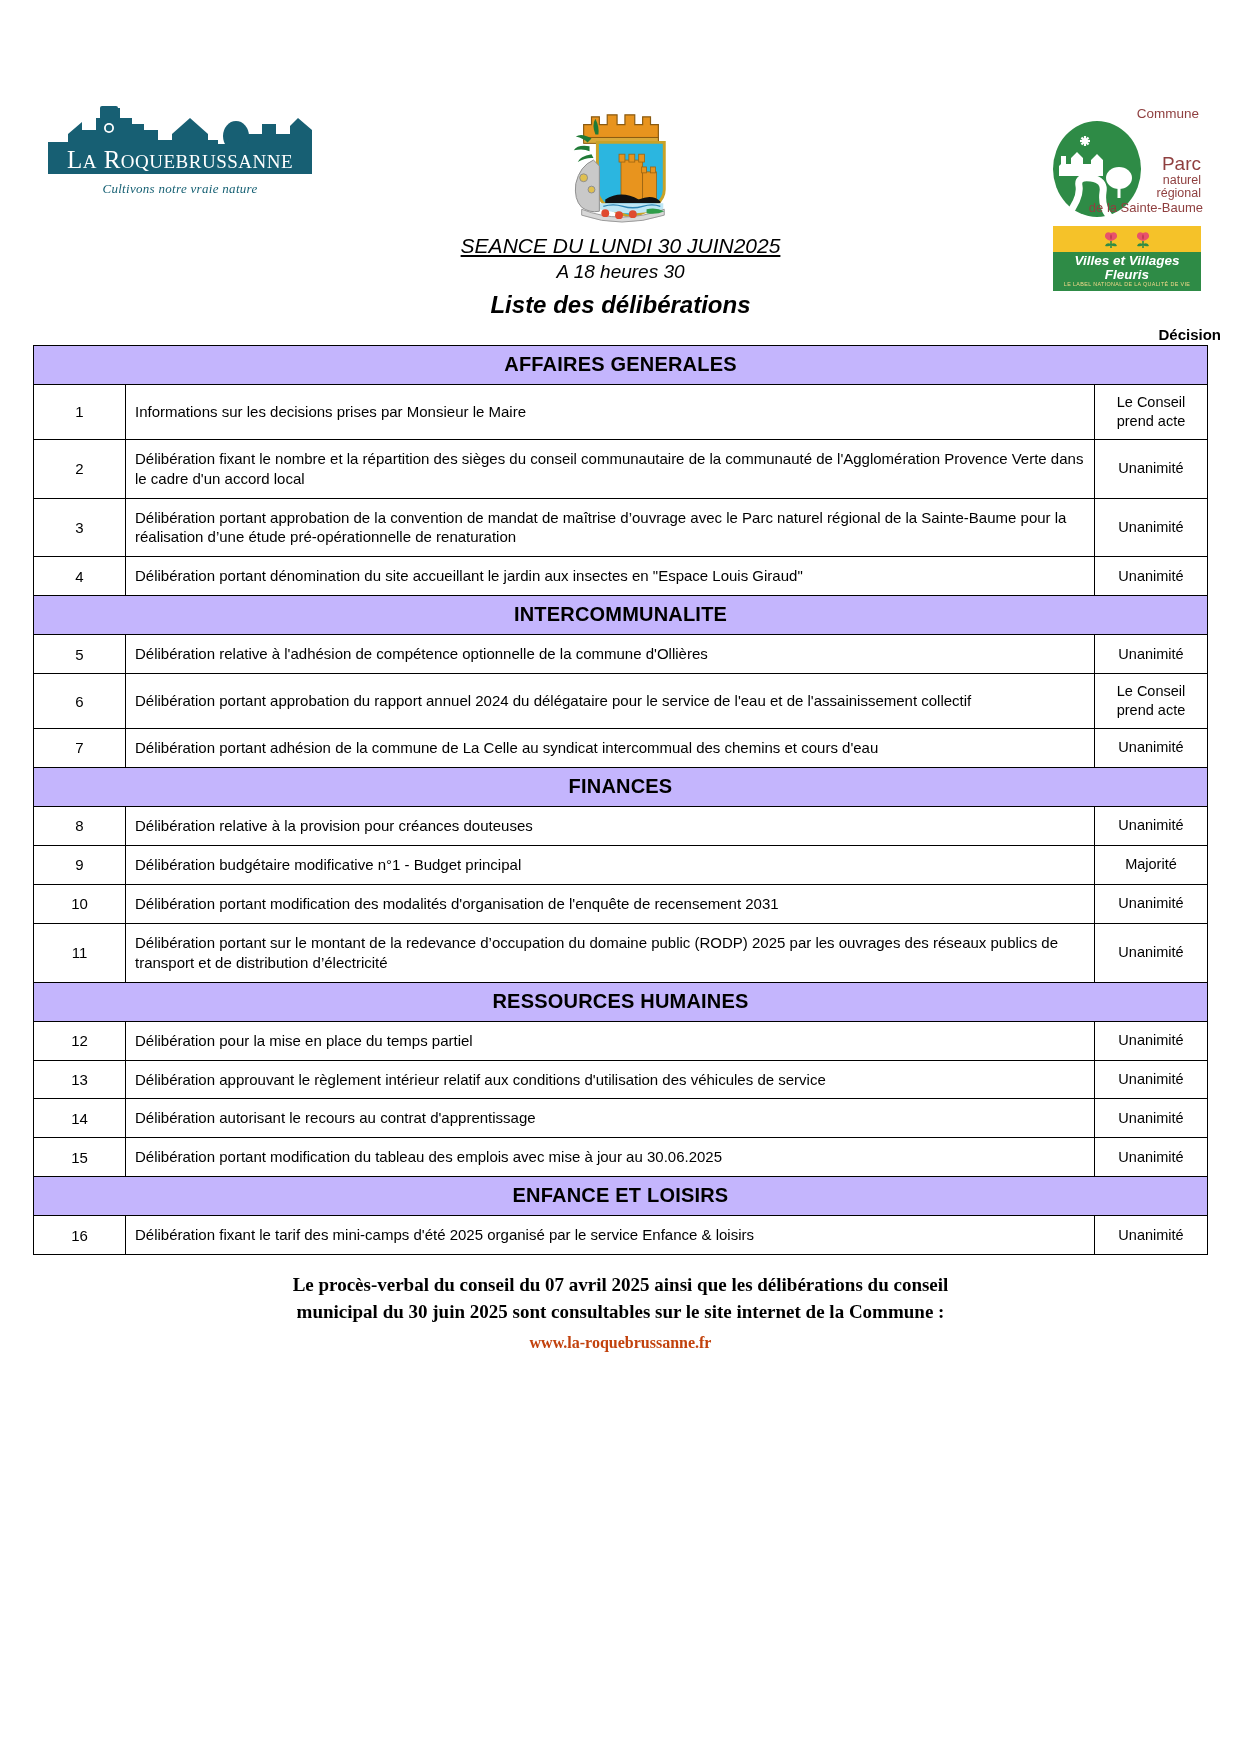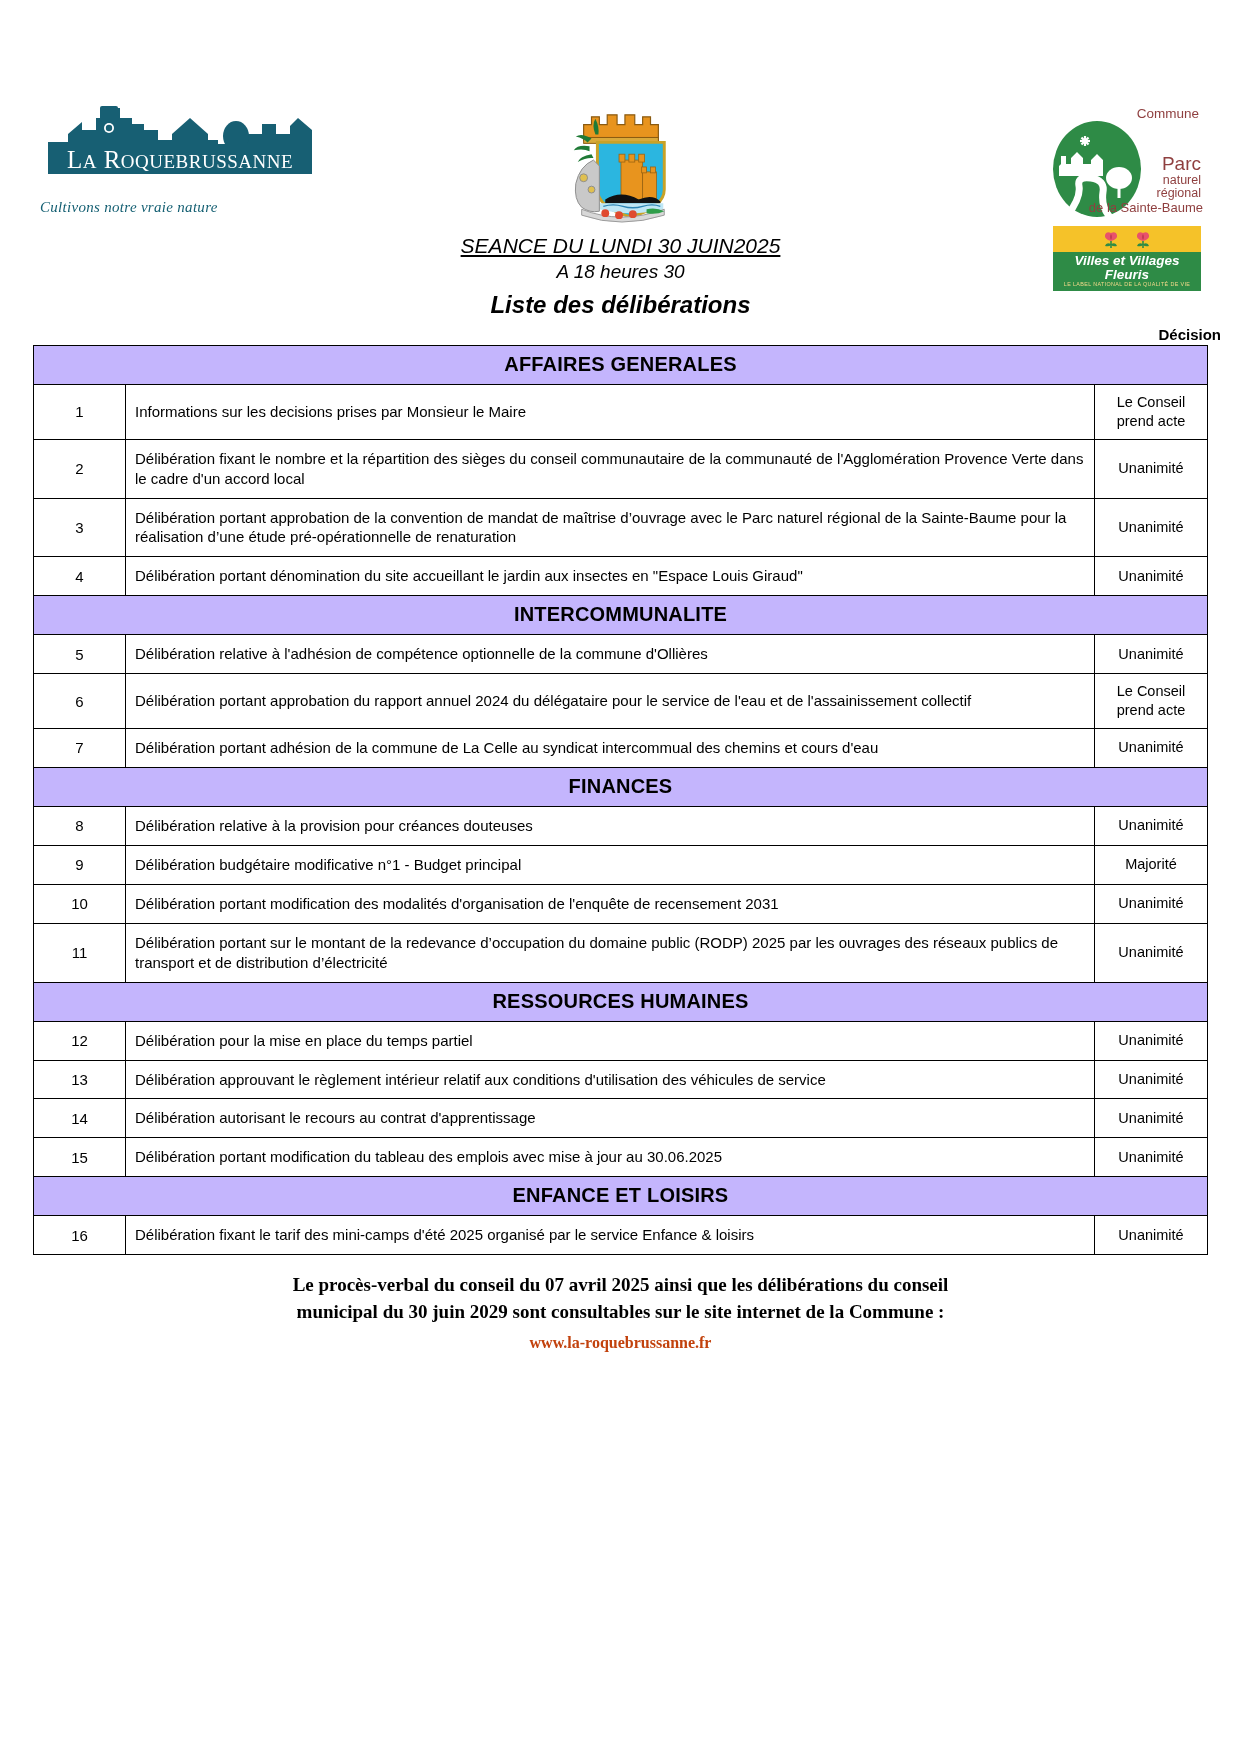--- a/index.html
+++ b/index.html
@@ -32,24 +32,25 @@
 
   
   .logo-left {
     position: absolute;
     left: 40px;
     top: 100px;
     width: 280px;
   }
   .logo-left-svg { display: block; width: 280px; height: 80px; }
   .logo-tagline {
-    margin-top: 19px;
+    margin-top: 1px;
+    text-align: center;
     font-family: "Liberation Serif", serif;
     font-style: italic;
-    font-size: 15px;
+    font-size: 13px;
     color: #145f72;
     letter-spacing: 0.3px;
   }
 
   
   .crest {
     position: absolute;
     left: 50%;
     transform: translateX(-50%);
     top: 105px;
@@ -469,17 +470,17 @@
             <td class="num">16</td>
             <td class="obj">Délibération fixant le tarif des mini-camps d'été 2025 organisé par le service Enfance &amp; loisirs</td>
             <td class="dec">Unanimité</td>
           </tr>
         </tbody>
     </table>
   </div>
 
   <div class="footer">
     <div class="footer-line">Le procès-verbal du conseil du 07 avril 2025 ainsi que les délibérations du conseil</div>
-    <div class="footer-line">municipal du 30 juin 2029 sont consultables sur le site internet de la Commune :</div>
+    <div class="footer-line">municipal du 30 juin 2025 sont consultables sur le site internet de la Commune :</div>
     <div class="footer-url">www.la-roquebrussanne.fr</div>
   </div>
 
 </div>
 
 </body></html>

